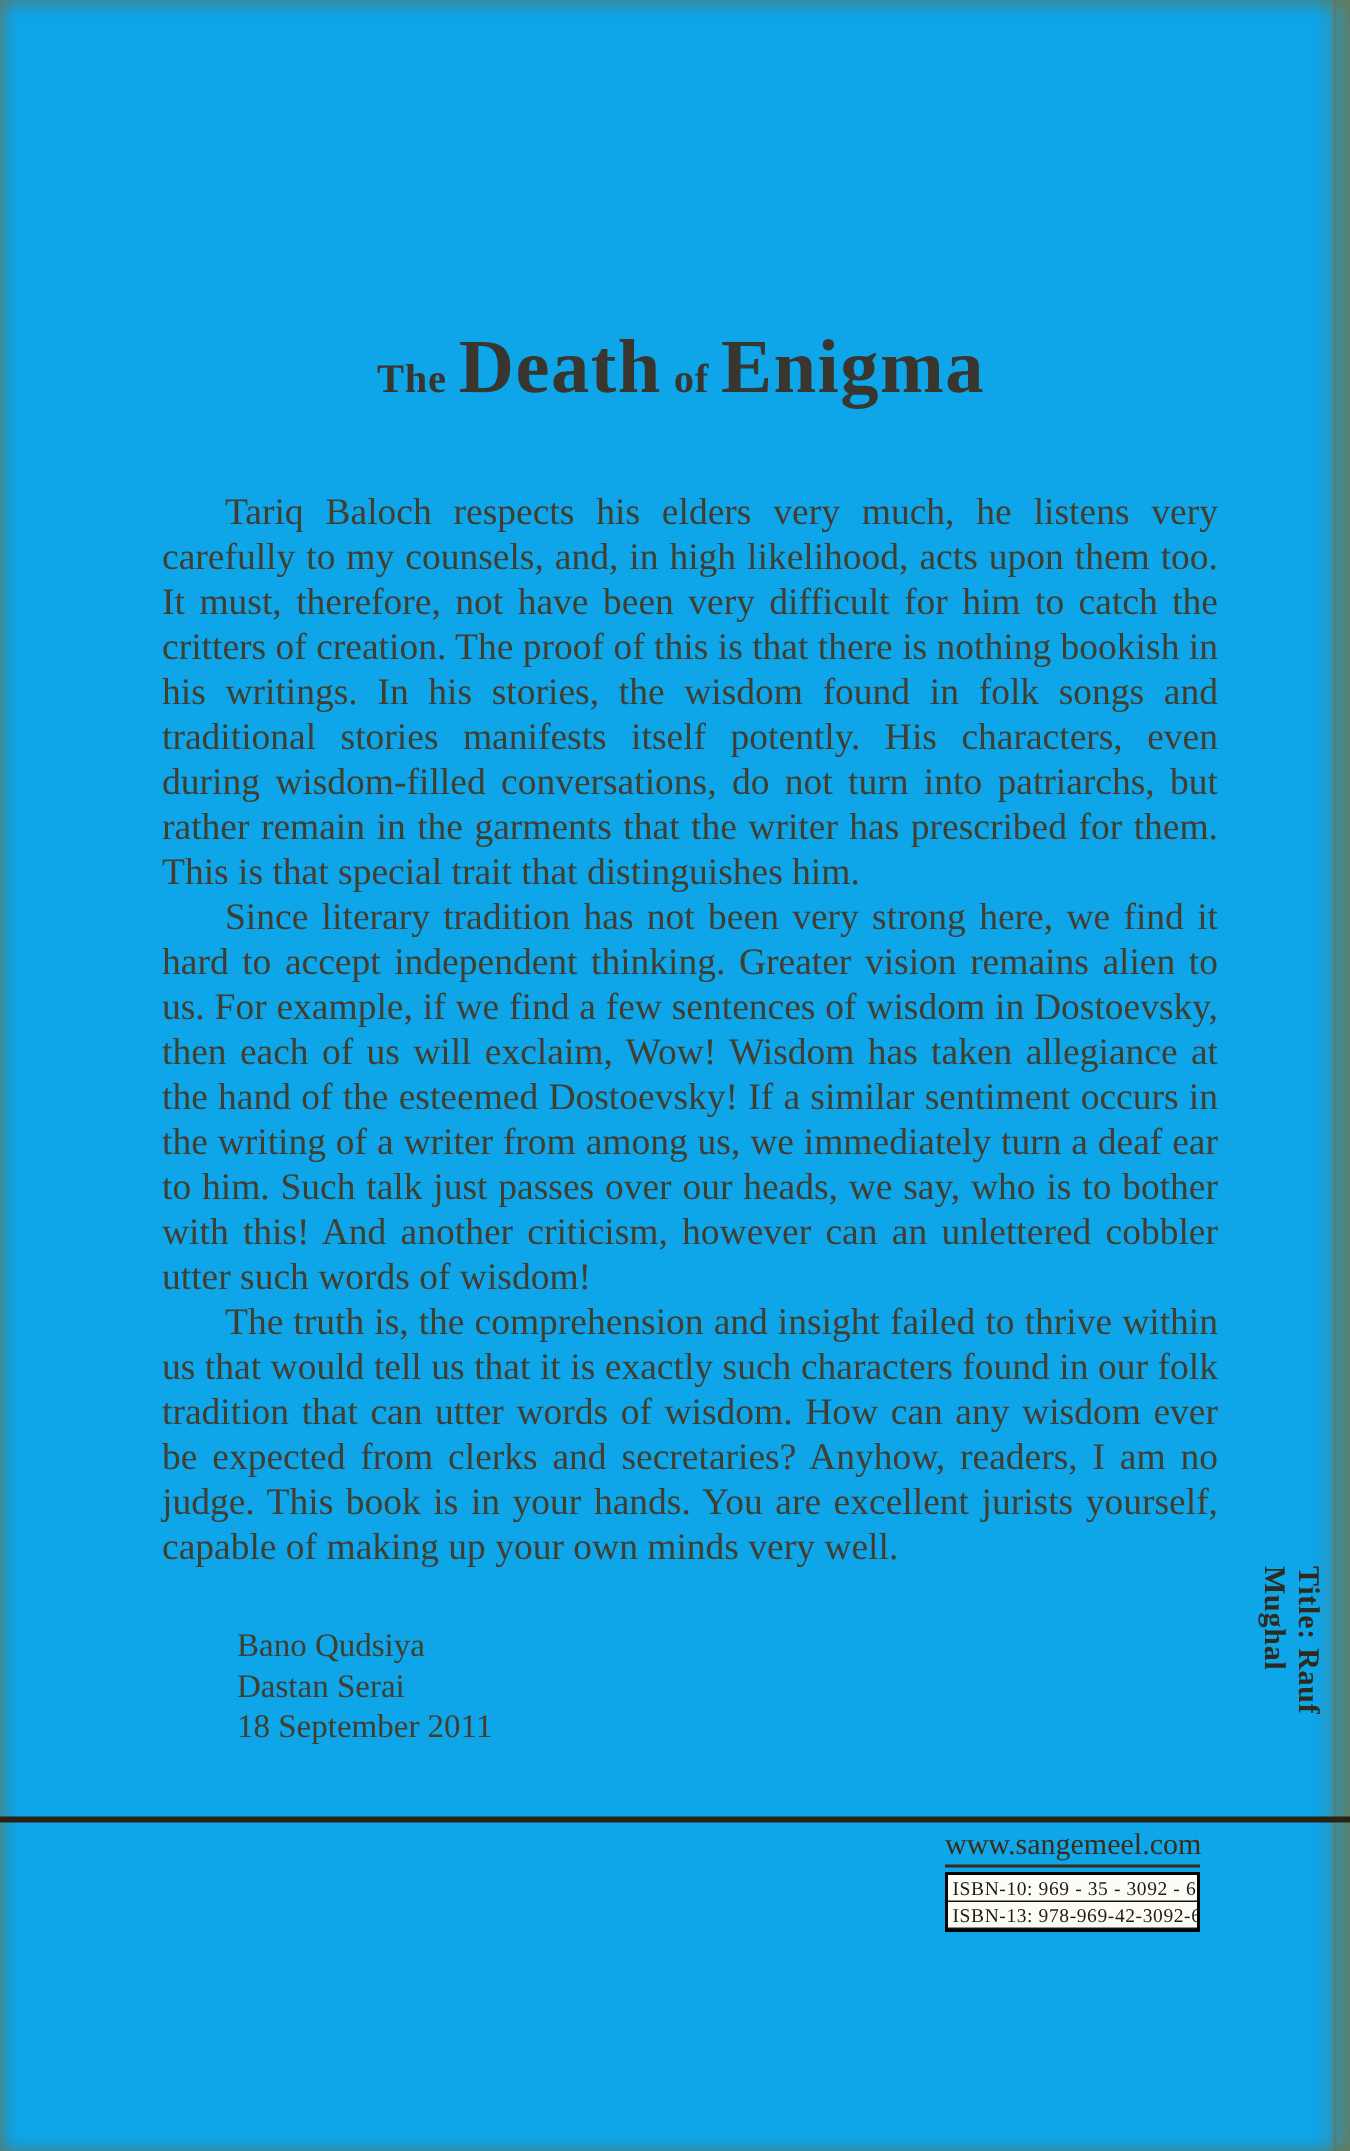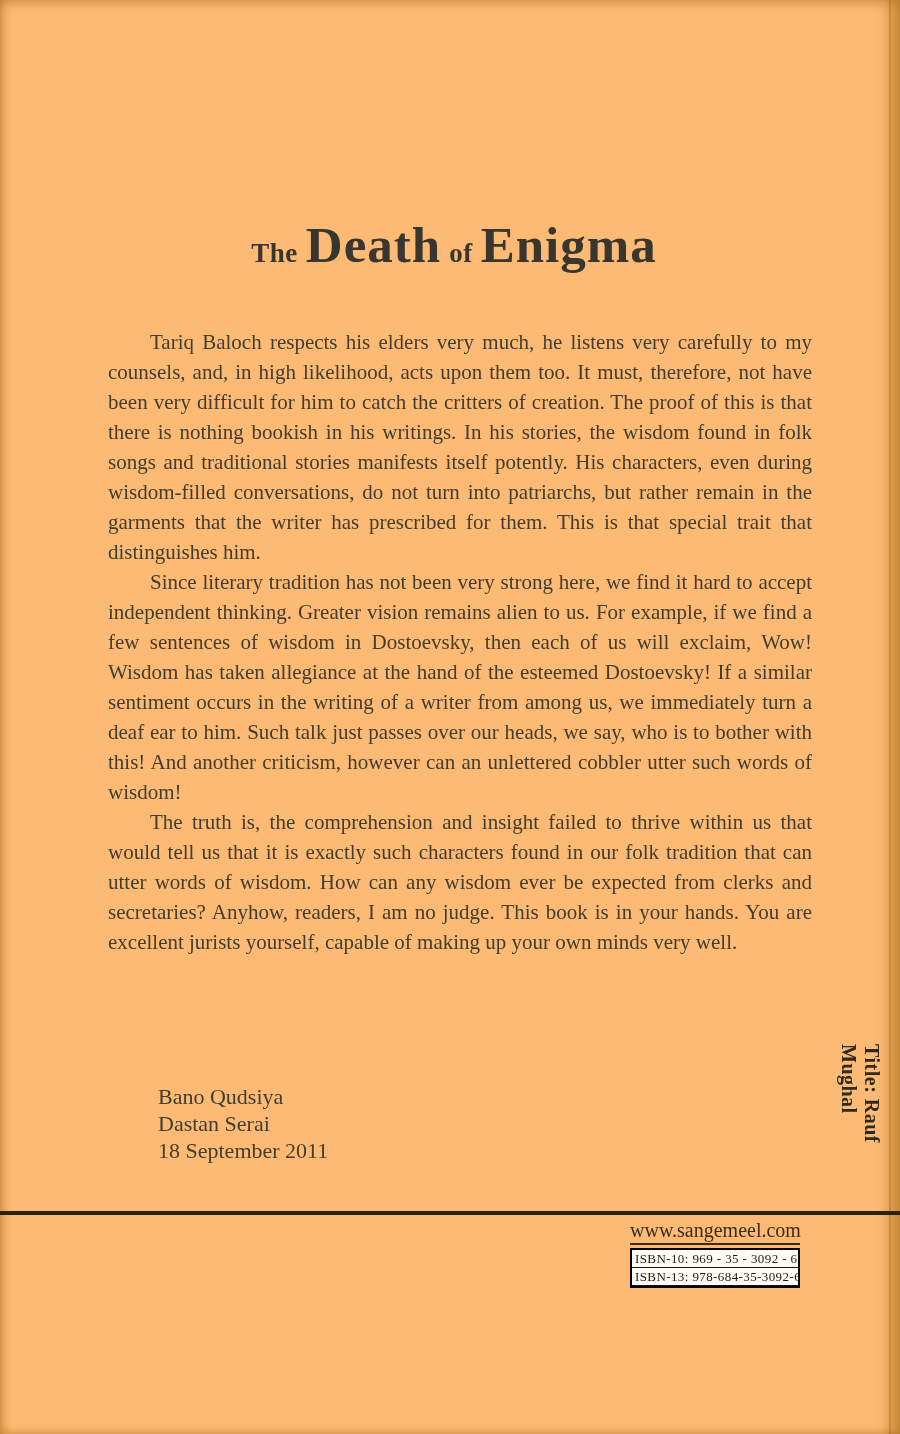--- a/index.html
+++ b/index.html
@@ -2,21 +2,21 @@
 <html><head>
 <meta charset="utf-8">
 <style>
   html, body { margin: 0; padding: 0; }
   body { background: #8a7a55; }
 
   .cover {
     position: relative;
     width: 900px;
     height: 1434px;
-    background: #fdba74;
+    background: #0ea5e9;
     font-family: "Liberation Serif", serif;
     overflow: hidden;
     margin: 0 auto;
   }
   
   .cover::before {
     content: "";
     position: absolute;
     inset: 0;
     pointer-events: none;
@@ -48,21 +48,21 @@
     white-space: nowrap;
   }
   .t-big   { font-size: 51px; letter-spacing: 1px; }
   .t-small { font-size: 27px; margin: 0 8px; letter-spacing: 0.5px; }
 
   .body-text {
     position: absolute;
     top: 327px;
     left: 108px;
     width: 704px;
-    font-size: 21px;
+    font-size: 25px;
     line-height: 30px;
     color: #413d2f;
     text-align: justify;
   }
   .body-text p { margin: 0; text-indent: 42px; }
 
   .signature {
     position: absolute;
     top: 1083px;
     left: 158px;
@@ -168,17 +168,17 @@
   </div>
 
   <div class="spine-label">Title: Rauf Mughal</div>
 
   <div class="rule"></div>
 
   <div class="footer">
     <div class="website">www.sangemeel.com</div>
     <div class="isbn-box">
       <div class="isbn-row">ISBN-10: 969 - 35 - 3092 - 6</div>
-      <div class="isbn-row">ISBN-13: 978-684-35-3092-6</div>
+      <div class="isbn-row">ISBN-13: 978-969-42-3092-6</div>
     </div>
   </div>
 
 </div>
 
 </body></html>

